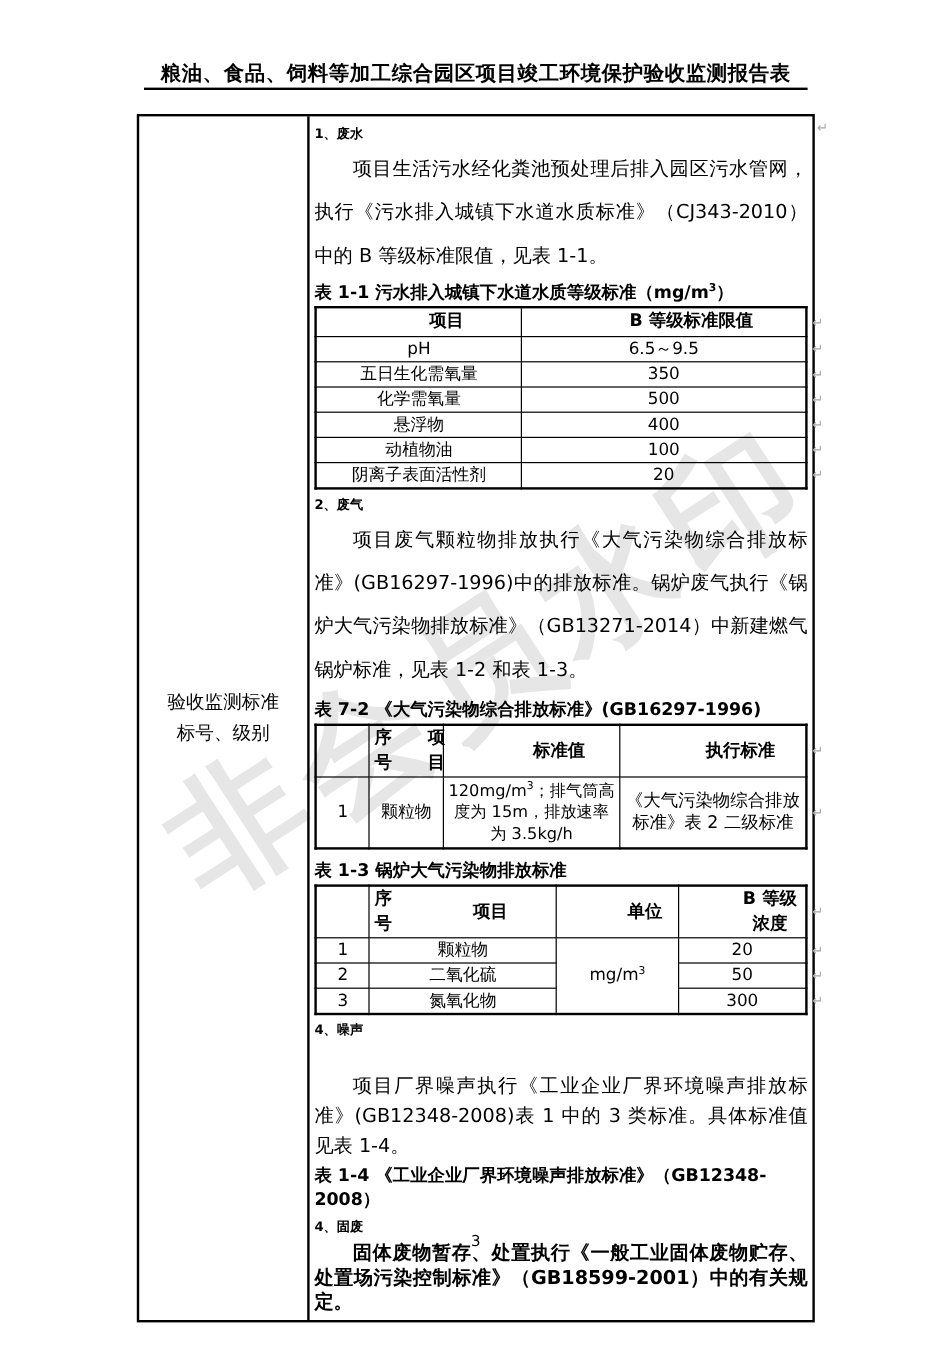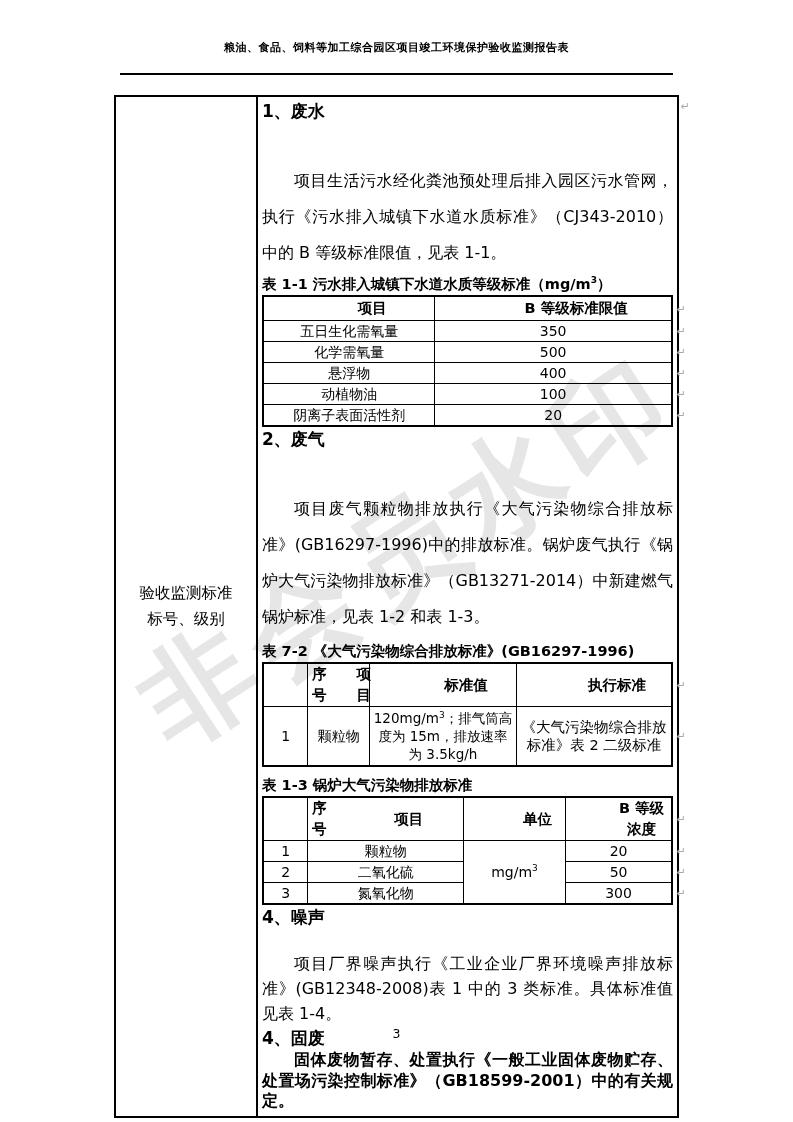--- a/index.html
+++ b/index.html
@@ -12,45 +12,45 @@
 
   
   .watermark{
     position:absolute;left:408px;top:552px;z-index:0;
     transform:translate(-50%,-50%) rotate(-33deg);
     font-size:112px;letter-spacing:10px;white-space:nowrap;
     color:#e6e6e6;font-weight:bold;user-select:none;
   }
 
   .doc-title{
-    position:absolute;top:40px;left:0;width:100%;text-align:center;
-    font-size:11px;font-weight:bold;z-index:2;letter-spacing:.5px;
+    position:absolute;top:50px;left:0;width:100%;text-align:center;
+    font-size:17px;font-weight:bold;z-index:2;letter-spacing:.5px;
   }
   .header-rule{
     position:absolute;top:73px;left:120px;width:553px;height:2px;
     background:#000;z-index:2;
   }
 
   .outer{
     position:absolute;left:114px;top:95px;width:565px;min-height:897px;
     border:2px solid #000;box-sizing:border-box;display:flex;z-index:1;
     background:transparent;
   }
   .label-cell{
     width:140px;border-right:2px solid #000;flex:0 0 auto;
     display:flex;flex-direction:column;justify-content:center;align-items:center;
     font-size:15.5px;line-height:26px;text-align:center;
   }
   .content-cell{
     flex:1 1 auto;padding:2px 4px 4px;position:relative;min-width:0;
   }
 
-  .sec-heading{font-size:17px;font-weight:bold;line-height:23px;margin:1px 0 0;}
+  .sec-heading{font-size:11px;font-weight:bold;line-height:23px;margin:1px 0 0;}
   .para{margin:0;text-indent:2em;text-align:justify;font-size:16px;}
-  .lh-a{line-height:36px;margin-top:40px;}
+  .lh-a{line-height:36px;}
   .lh-b{line-height:25px;margin-top:22px;}
   .lh-c{line-height:20.5px;font-weight:bold;}
 
   .tcap{
     text-align:left;font-weight:bold;font-size:14.5px;line-height:20px;
     margin:3px 0 1px;
   }
   table{
     border-collapse:collapse;width:100%;table-layout:fixed;
     background:transparent;
@@ -105,20 +105,24 @@
       <table class="t11">
         <colgroup>
             <col style="width:42%">
             <col style="width:58%">
           </colgroup>
         <tbody>
             <tr>
           <th>项目</th>
           <th><span>B 等级标准限值</span><span class="pmark">↵</span></th>
         </tr>
+        <tr>
+              <td>pH</td>
+              <td><span>6.5～9.5</span><span class="pmark">↵</span></td>
+            </tr>
         <tr>
               <td>五日生化需氧量</td>
               <td><span>350</span><span class="pmark">↵</span></td>
             </tr>
         <tr>
               <td>化学需氧量</td>
               <td><span>500</span><span class="pmark">↵</span></td>
             </tr>
         <tr>
               <td>悬浮物</td>
@@ -192,20 +196,21 @@
           <td>3</td>
           <td>氮氧化物</td>
           <td><span>300</span><span class="pmark">↵</span></td>
         </tr>
       </tbody>
         </table>
 
       <div class="sec-heading">4、噪声</div>
       <p class="para lh-b">项目厂界噪声执行《工业企业厂界环境噪声排放标准》(GB12348-2008)表 1 中的 3 类标准。具体标准值见表 1-4。</p>
 
+      <div class="tcap">表 1-4  《工业企业厂界环境噪声排放标准》（GB12348-2008）</div>
 
       <div class="sec-heading">4、固废</div>
       <p class="para lh-c">固体废物暂存、处置执行《一般工业固体废物贮存、处置场污染控制标准》（GB18599-2001）中的有关规定。</p>
 
     </div>
   </div>
 
   <div class="page-number">3</div>
 
 </div>

